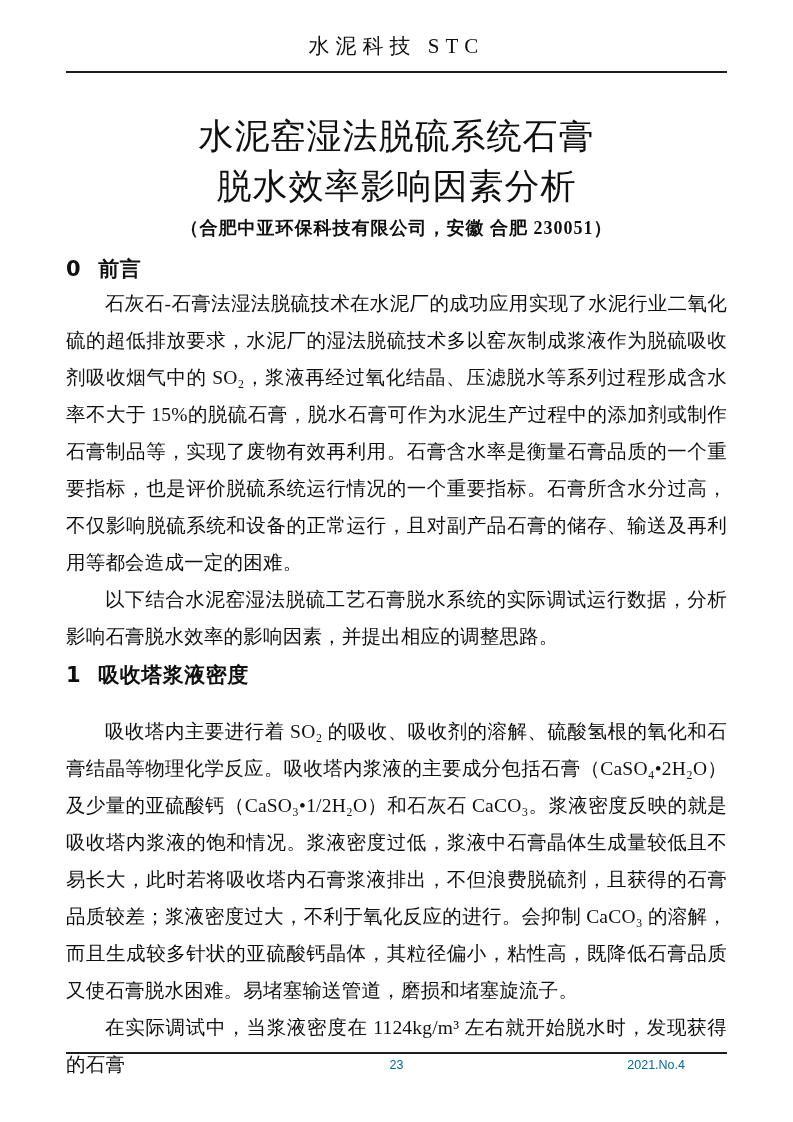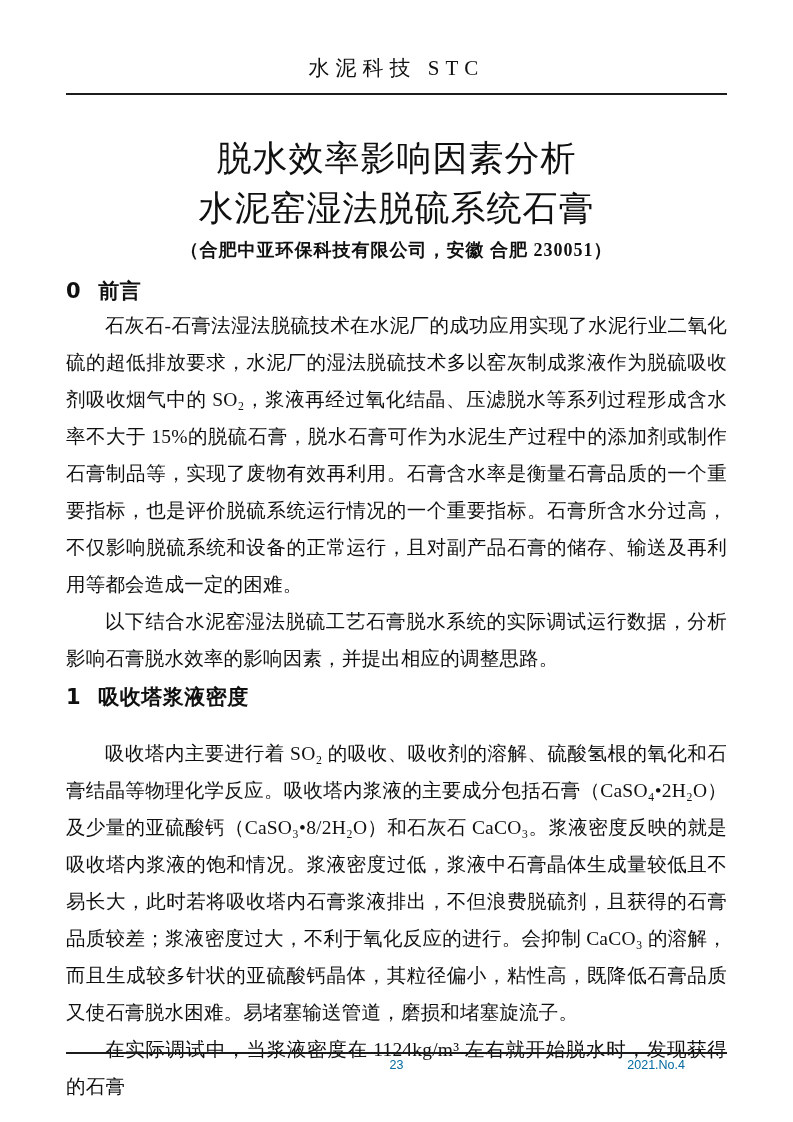--- a/index.html
+++ b/index.html
@@ -12,21 +12,21 @@
     height: 1122px;
     background: #ffffff;
     overflow: hidden;
   }
   .content {
     padding: 0 66px;
   }
 
   
   .journal-header {
-    padding-top: 54px;
+    padding-top: 32px;
     text-align: center;
     font-size: 21px;
     letter-spacing: 6px;
     font-family: "Liberation Serif", "DejaVu Serif", serif;
   }
   .header-rule {
     border: none;
     border-top: 2.5px solid #1c1c1c;
     margin: 11px 0 0 0;
   }
@@ -112,40 +112,40 @@
 <body>
 
 <div class="page">
   <div class="content">
 
     <div class="journal-header">水泥科技 STC</div>
 
     <hr class="header-rule">
 
     <h1 class="article-title">
+      <span class="title-line">水泥窑湿法脱硫系统石膏</span>
       <span class="title-line">脱水效率影响因素分析</span>
-      <span class="title-line">水泥窑湿法脱硫系统石膏</span>
     </h1>
 
 
     <div class="affiliation">（合肥中亚环保科技有限公司，安徽  合肥  230051）</div>
 
     <section>
       <h2 class="section-heading heading-0">
         <span class="sec-num">0</span><span class="sec-title">前言</span>
       </h2>
       <p class="body-para">石灰石-石膏法湿法脱硫技术在水泥厂的成功应用实现了水泥行业二氧化硫的超低排放要求，水泥厂的湿法脱硫技术多以窑灰制成浆液作为脱硫吸收剂吸收烟气中的 SO₂，浆液再经过氧化结晶、压滤脱水等系列过程形成含水率不大于 15%的脱硫石膏，脱水石膏可作为水泥生产过程中的添加剂或制作石膏制品等，实现了废物有效再利用。石膏含水率是衡量石膏品质的一个重要指标，也是评价脱硫系统运行情况的一个重要指标。石膏所含水分过高，不仅影响脱硫系统和设备的正常运行，且对副产品石膏的储存、输送及再利用等都会造成一定的困难。</p>
       <p class="body-para">以下结合水泥窑湿法脱硫工艺石膏脱水系统的实际调试运行数据，分析影响石膏脱水效率的影响因素，并提出相应的调整思路。</p>
     </section>
 
     <section>
       <h2 class="section-heading heading-1">
         <span class="sec-num">1</span><span class="sec-title">吸收塔浆液密度</span>
       </h2>
-      <p class="body-para">吸收塔内主要进行着 SO₂ 的吸收、吸收剂的溶解、硫酸氢根的氧化和石膏结晶等物理化学反应。吸收塔内浆液的主要成分包括石膏（CaSO₄•2H₂O）及少量的亚硫酸钙（CaSO₃•8/2H₂O）和石灰石 CaCO₃。浆液密度反映的就是吸收塔内浆液的饱和情况。浆液密度过低，浆液中石膏晶体生成量较低且不易长大，此时若将吸收塔内石膏浆液排出，不但浪费脱硫剂，且获得的石膏品质较差；浆液密度过大，不利于氧化反应的进行。会抑制 CaCO₃ 的溶解，而且生成较多针状的亚硫酸钙晶体，其粒径偏小，粘性高，既降低石膏品质又使石膏脱水困难。易堵塞输送管道，磨损和堵塞旋流子。</p>
+      <p class="body-para">吸收塔内主要进行着 SO₂ 的吸收、吸收剂的溶解、硫酸氢根的氧化和石膏结晶等物理化学反应。吸收塔内浆液的主要成分包括石膏（CaSO₄•2H₂O）及少量的亚硫酸钙（CaSO₃•1/2H₂O）和石灰石 CaCO₃。浆液密度反映的就是吸收塔内浆液的饱和情况。浆液密度过低，浆液中石膏晶体生成量较低且不易长大，此时若将吸收塔内石膏浆液排出，不但浪费脱硫剂，且获得的石膏品质较差；浆液密度过大，不利于氧化反应的进行。会抑制 CaCO₃ 的溶解，而且生成较多针状的亚硫酸钙晶体，其粒径偏小，粘性高，既降低石膏品质又使石膏脱水困难。易堵塞输送管道，磨损和堵塞旋流子。</p>
       <p class="body-para">在实际调试中，当浆液密度在 1124kg/m³ 左右就开始脱水时，发现获得的石膏</p>
     </section>
 
   </div>
 
   <div class="footer">
     <hr class="footer-rule">
     <div class="footer-row">
       <span class="page-num">23</span>
       <span class="issue">2021.No.4</span>

